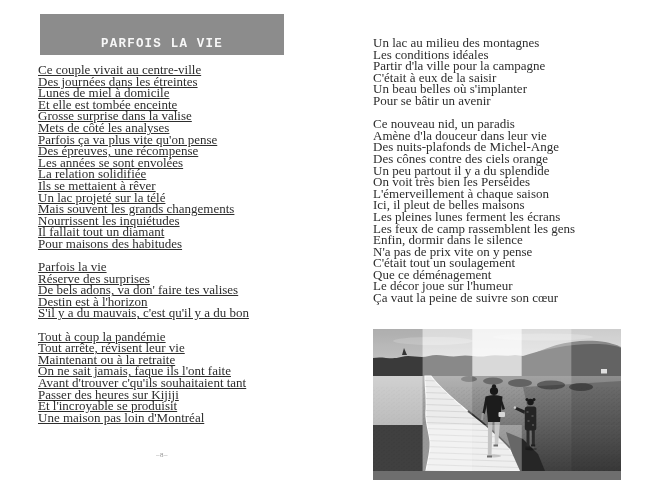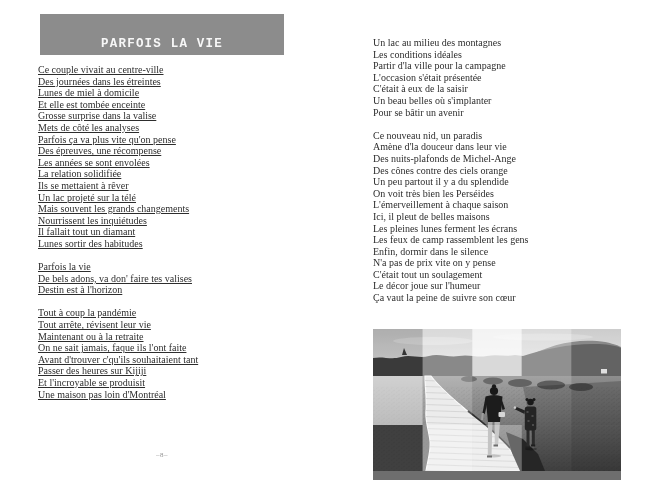--- a/index.html
+++ b/index.html
@@ -2,21 +2,21 @@
 <html><head>
 <meta charset="utf-8">
 <style>
   html,body{margin:0;padding:0;background:#ffffff;}
   .spread{position:relative;width:658px;height:480px;background:#ffffff;overflow:hidden;
           font-family:"Liberation Serif",serif;}
   .title-box{position:absolute;left:40px;top:14px;width:244px;height:41px;
              display:flex;align-items:flex-end;justify-content:center;}
   .title-box h1{margin:0 0 4px 0;font-family:"Liberation Mono",monospace;font-weight:bold;
                 font-size:12.5px;letter-spacing:1.2px;color:#f7f7f7;}
-  .poem{position:absolute;font-size:10px;line-height:11.6px;color:#2d2d2d;white-space:nowrap;}
+  .poem{position:absolute;font-size:13px;line-height:11.6px;color:#2d2d2d;white-space:nowrap;}
   .poem-left{left:38px;top:64px;text-decoration:underline;}
   .poem-right{left:373px;top:37px;}
   .stanza{margin:0 0 11.6px 0;}
   .poem-line{height:11.6px;}
   .page-number{position:absolute;left:40px;top:451px;width:244px;text-align:center;
                font-size:7px;color:#8f8f8f;letter-spacing:0.5px;}
   figure.photo{position:absolute;left:373px;top:329px;width:248px;height:151px;margin:0;}
   figure.photo svg{display:block;width:248px;height:151px;}
 </style>
 </head>
@@ -39,26 +39,28 @@
           <div class="poem-line">Mets de côté les analyses</div>
           <div class="poem-line">Parfois ça va plus vite qu'on pense</div>
           <div class="poem-line">Des épreuves, une récompense</div>
           <div class="poem-line">Les années se sont envolées</div>
           <div class="poem-line">La relation solidifiée</div>
           <div class="poem-line">Ils se mettaient à rêver</div>
           <div class="poem-line">Un lac projeté sur la télé</div>
           <div class="poem-line">Mais souvent les grands changements</div>
           <div class="poem-line">Nourrissent les inquiétudes</div>
           <div class="poem-line">Il fallait tout un diamant</div>
-          <div class="poem-line">Lunes sortir des habitudes</div>
+          <div class="poem-line">Pour maisons des habitudes</div>
         </div>
       <div class="stanza">
           <div class="poem-line">Parfois la vie</div>
+          <div class="poem-line">Réserve des surprises</div>
           <div class="poem-line">De bels adons, va don' faire tes valises</div>
           <div class="poem-line">Destin est à l'horizon</div>
+          <div class="poem-line">S'il y a du mauvais, c'est qu'il y a du bon</div>
         </div>
       <div class="stanza">
           <div class="poem-line">Tout à coup la pandémie</div>
           <div class="poem-line">Tout arrête, révisent leur vie</div>
           <div class="poem-line">Maintenant ou à la retraite</div>
           <div class="poem-line">On ne sait jamais, faque ils l'ont faite</div>
           <div class="poem-line">Avant d'trouver c'qu'ils souhaitaient tant</div>
           <div class="poem-line">Passer des heures sur Kijiji</div>
           <div class="poem-line">Et l'incroyable se produisit</div>
           <div class="poem-line">Une maison pas loin d'Montréal</div>
@@ -67,39 +69,39 @@
 
     <div class="page-number">–8–</div>
   </section>
 
   <section>
     <div class="poem poem-right">
       <div class="stanza">
           <div class="poem-line">Un lac au milieu des montagnes</div>
           <div class="poem-line">Les conditions idéales</div>
           <div class="poem-line">Partir d'la ville pour la campagne</div>
-          <div class="poem-line">L'occasion s'était présentée</div>
           <div class="poem-line">C'était à eux de la saisir</div>
           <div class="poem-line">Un beau belles où s'implanter</div>
           <div class="poem-line">Pour se bâtir un avenir</div>
         </div>
       <div class="stanza">
           <div class="poem-line">Ce nouveau nid, un paradis</div>
           <div class="poem-line">Amène d'la douceur dans leur vie</div>
           <div class="poem-line">Des nuits-plafonds de Michel-Ange</div>
           <div class="poem-line">Des cônes contre des ciels orange</div>
           <div class="poem-line">Un peu partout il y a du splendide</div>
           <div class="poem-line">On voit très bien les Perséides</div>
           <div class="poem-line">L'émerveillement à chaque saison</div>
           <div class="poem-line">Ici, il pleut de belles maisons</div>
           <div class="poem-line">Les pleines lunes ferment les écrans</div>
           <div class="poem-line">Les feux de camp rassemblent les gens</div>
           <div class="poem-line">Enfin, dormir dans le silence</div>
           <div class="poem-line">N'a pas de prix vite on y pense</div>
           <div class="poem-line">C'était tout un soulagement</div>
+          <div class="poem-line">Que ce déménagement</div>
           <div class="poem-line">Le décor joue sur l'humeur</div>
           <div class="poem-line">Ça vaut la peine de suivre son cœur</div>
         </div>
     </div>
 
     <figure class="photo" aria-label="Grayscale patchwork photo: an adult and a child walking on a curving boardwalk through fields toward wooded hills">
       <svg viewBox="0 0 248 151" xmlns="http://www.w3.org/2000/svg">
         <defs>
           <linearGradient id="sky" x1="0" y1="0" x2="0" y2="1">
             <stop offset="0" stop-color="#c2c2c2"></stop>

